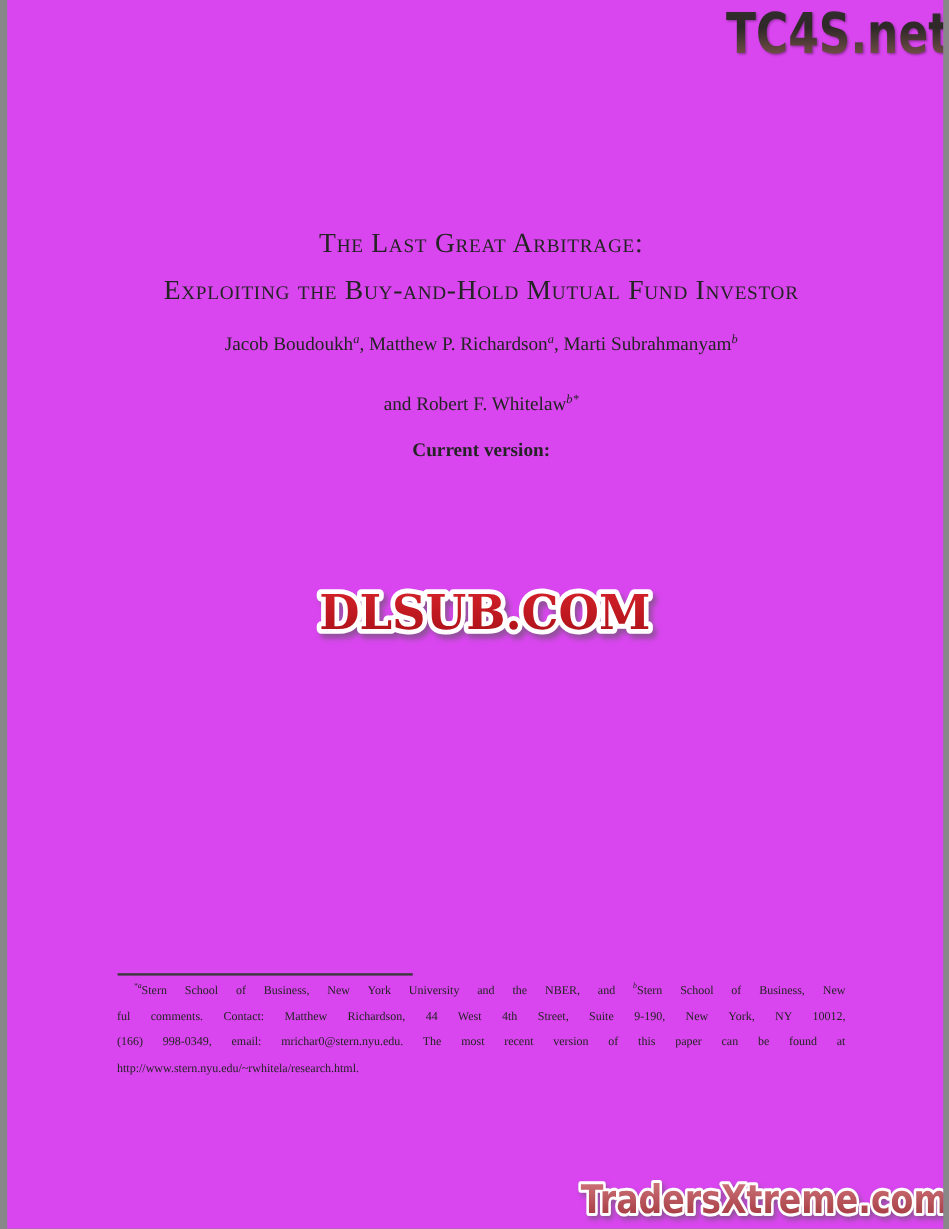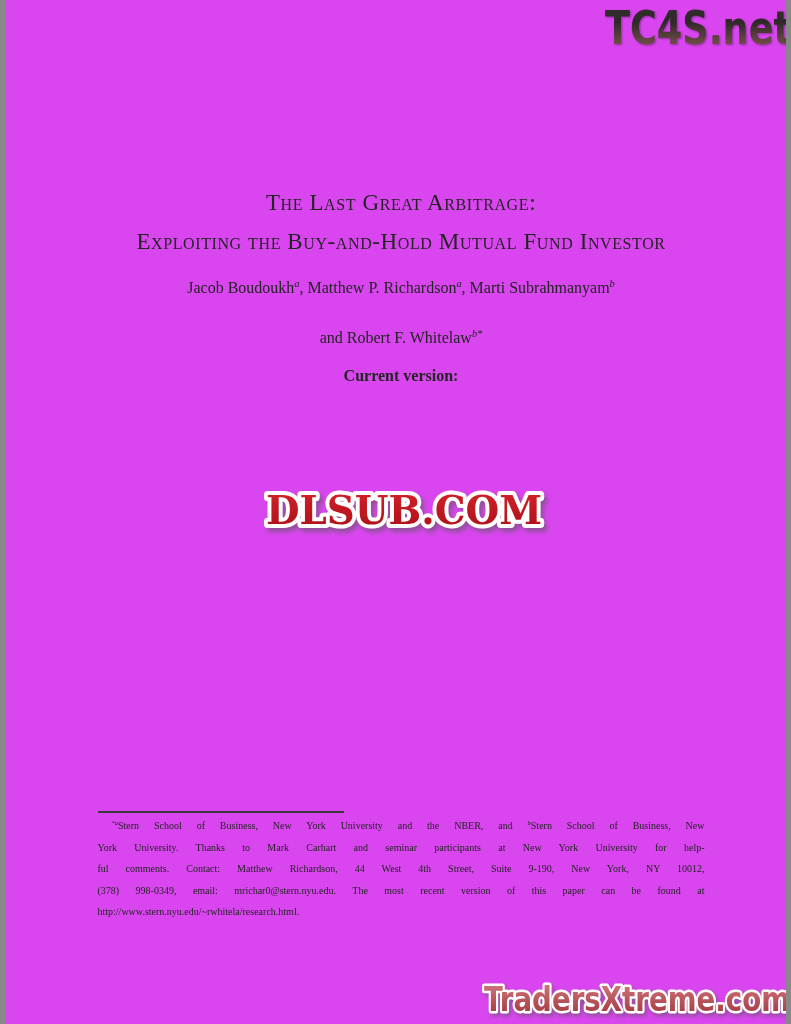--- a/index.html
+++ b/index.html
@@ -92,23 +92,22 @@
         <stop offset="0" stop-color="#d8232b"></stop>
         <stop offset="1" stop-color="#a80f17"></stop>
       </linearGradient>
     </defs>
     <text x="10" y="42" font-family="DejaVu Serif, serif" font-weight="bold" font-size="40" fill="url(#gradMid)" stroke="#ffffff" stroke-width="8" paint-order="stroke" stroke-linejoin="round" textLength="276" lengthAdjust="spacingAndGlyphs">DLSUB.COM</text>
   </svg>
 
   <div class="footnote-rule"></div>
   <div class="footnote-text">
       <div class="fn-line"><sup>*a</sup><span>Stern School of Business, New York University and the NBER, and </span><sup>b</sup><span>Stern School of Business, New</span></div>
-      <div class="fn-line"><span>York University.  Thanks to Mark Carhart and seminar participants at New York University for help-</span></div>
       <div class="fn-line"><span>ful comments.  Contact:  Matthew Richardson, 44 West 4th Street, Suite 9-190, New York, NY 10012,</span></div>
-      <div class="fn-line"><span>(378) 998-0349, email:  mrichar0@stern.nyu.edu.  The most recent version of this paper can be found at</span></div>
+      <div class="fn-line"><span>(166) 998-0349, email:  mrichar0@stern.nyu.edu.  The most recent version of this paper can be found at</span></div>
       <div class="fn-line fn-last"><span>http://www.stern.nyu.edu/~rwhitela/research.html.</span></div>
     </div>
 
   <svg class="wm-svg wm-bottom" style="left:470px; top:974px;" width="320" height="50" viewBox="0 0 320 50">
     <defs>
       <linearGradient id="gradBot" x1="0" y1="0" x2="0" y2="1">
         <stop offset="0" stop-color="#d47c83"></stop>
         <stop offset="1" stop-color="#9e3138"></stop>
       </linearGradient>
     </defs>

